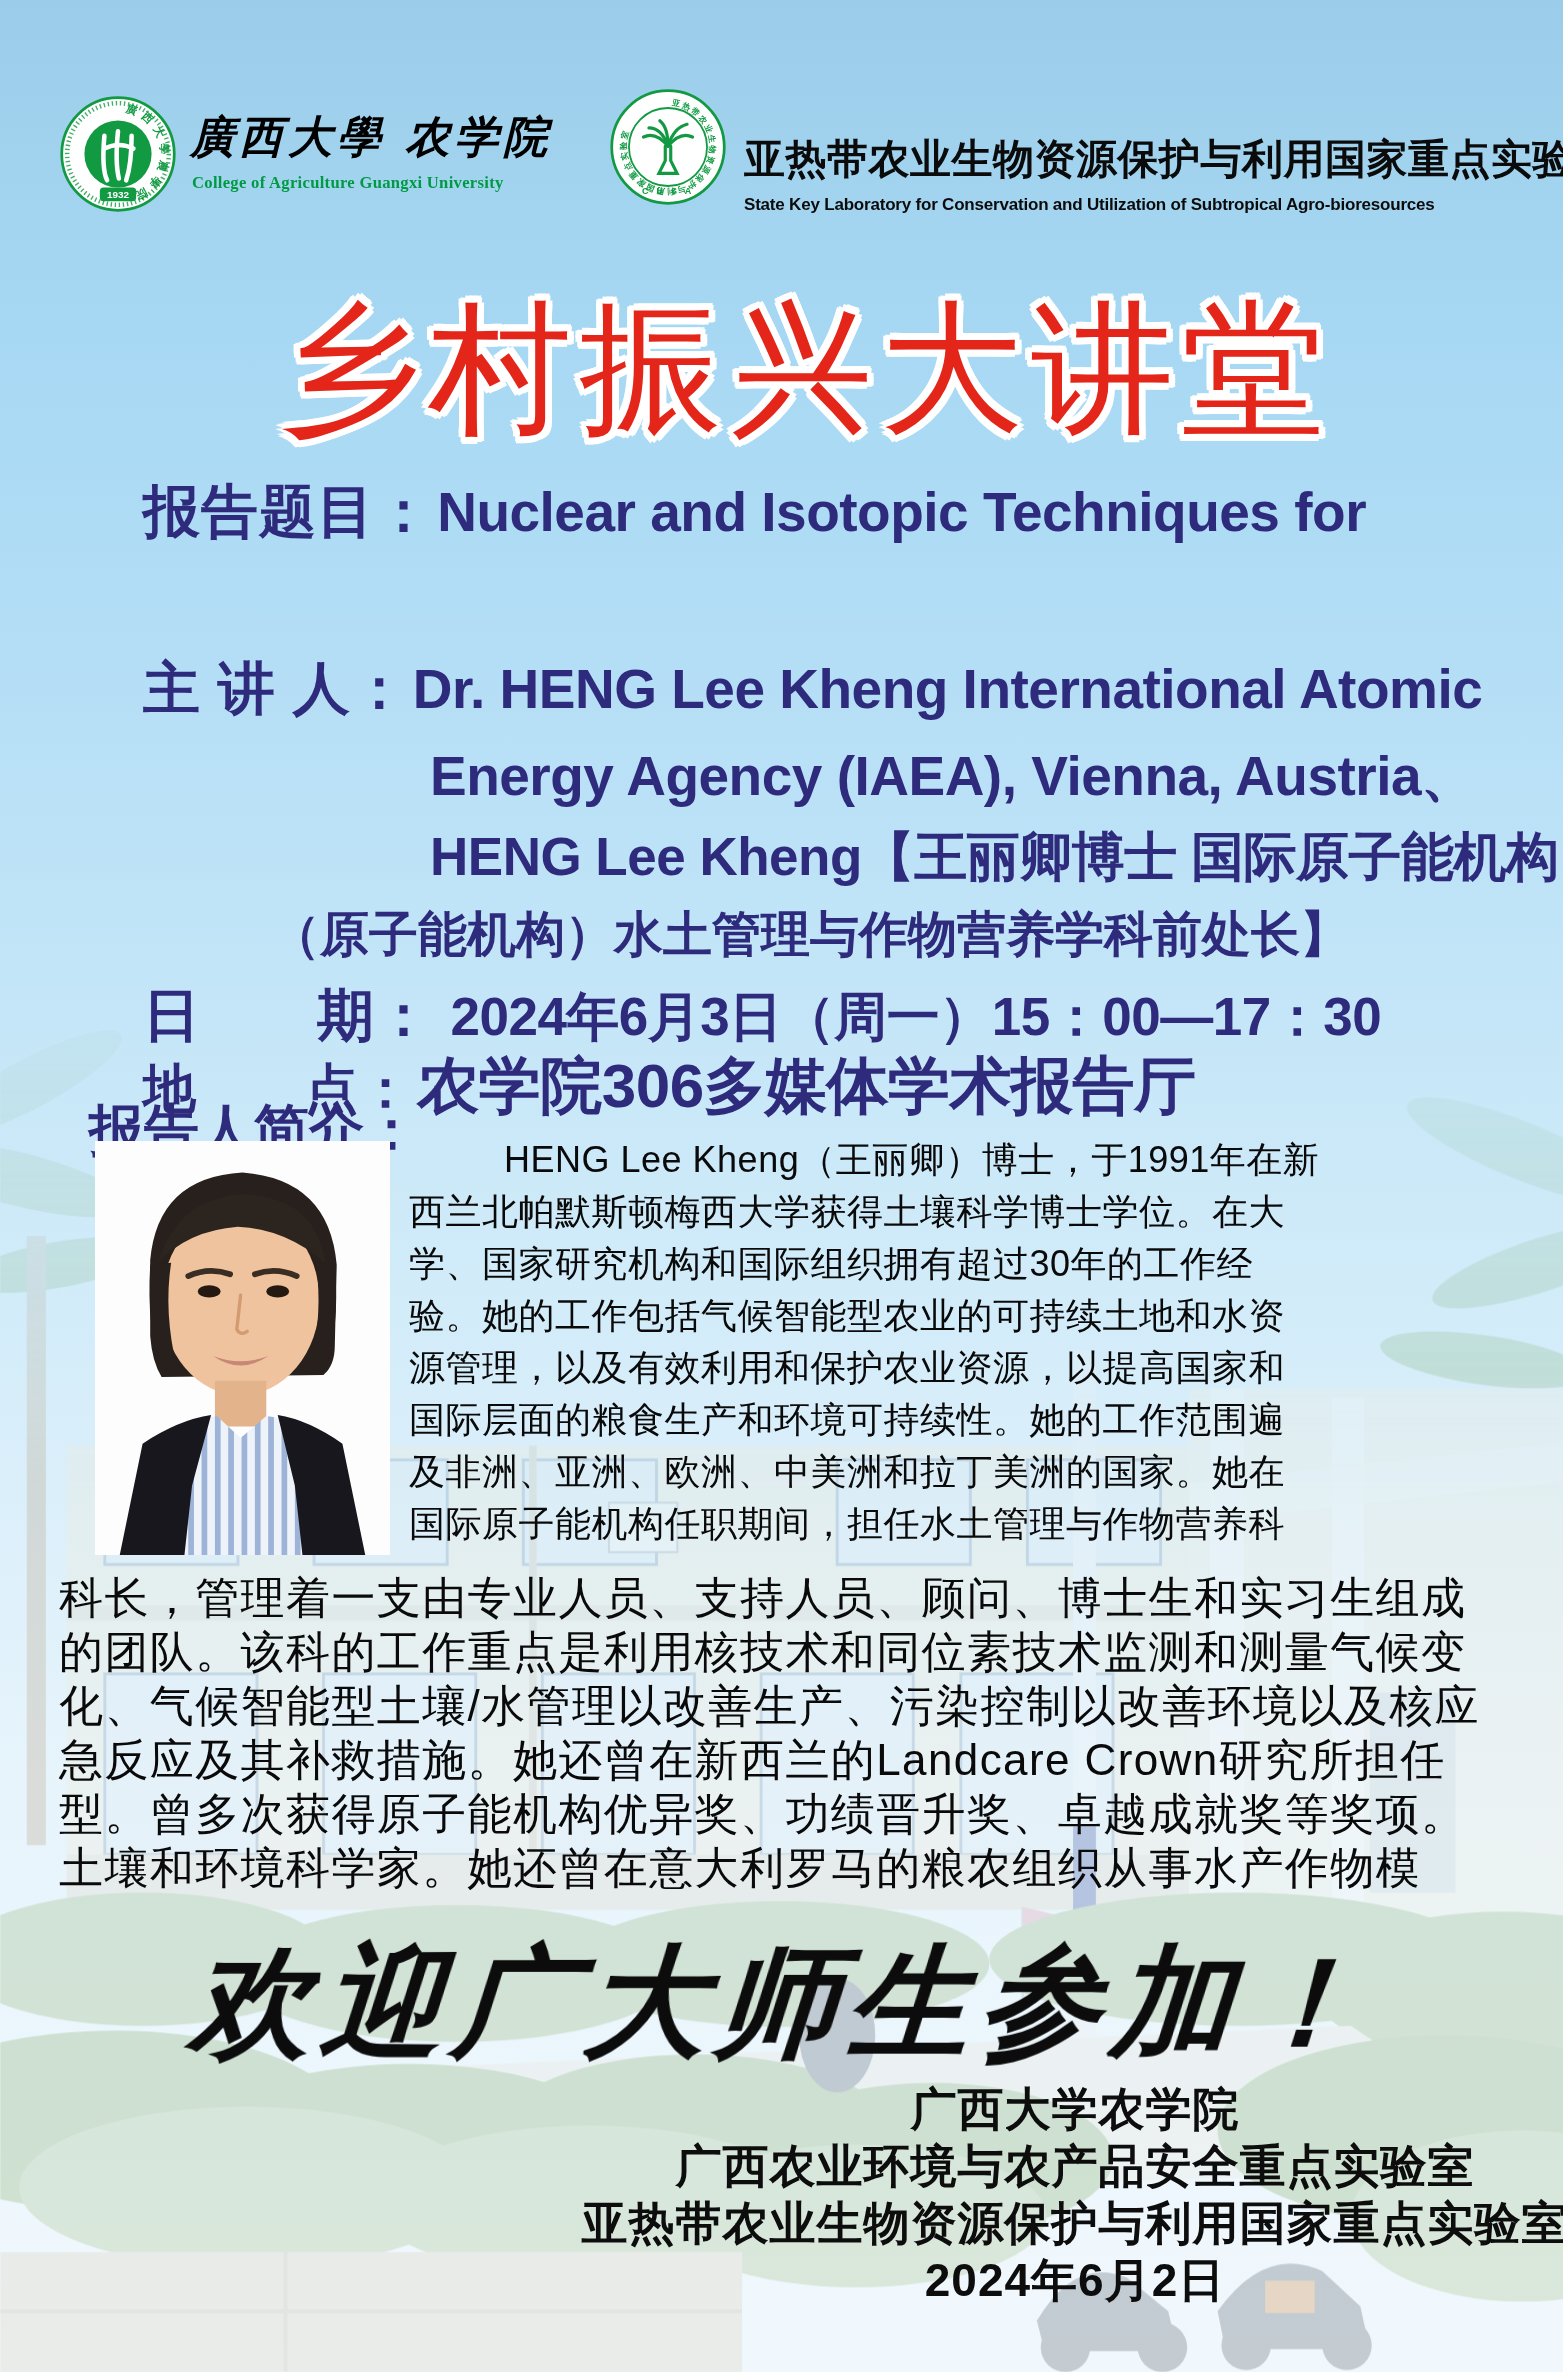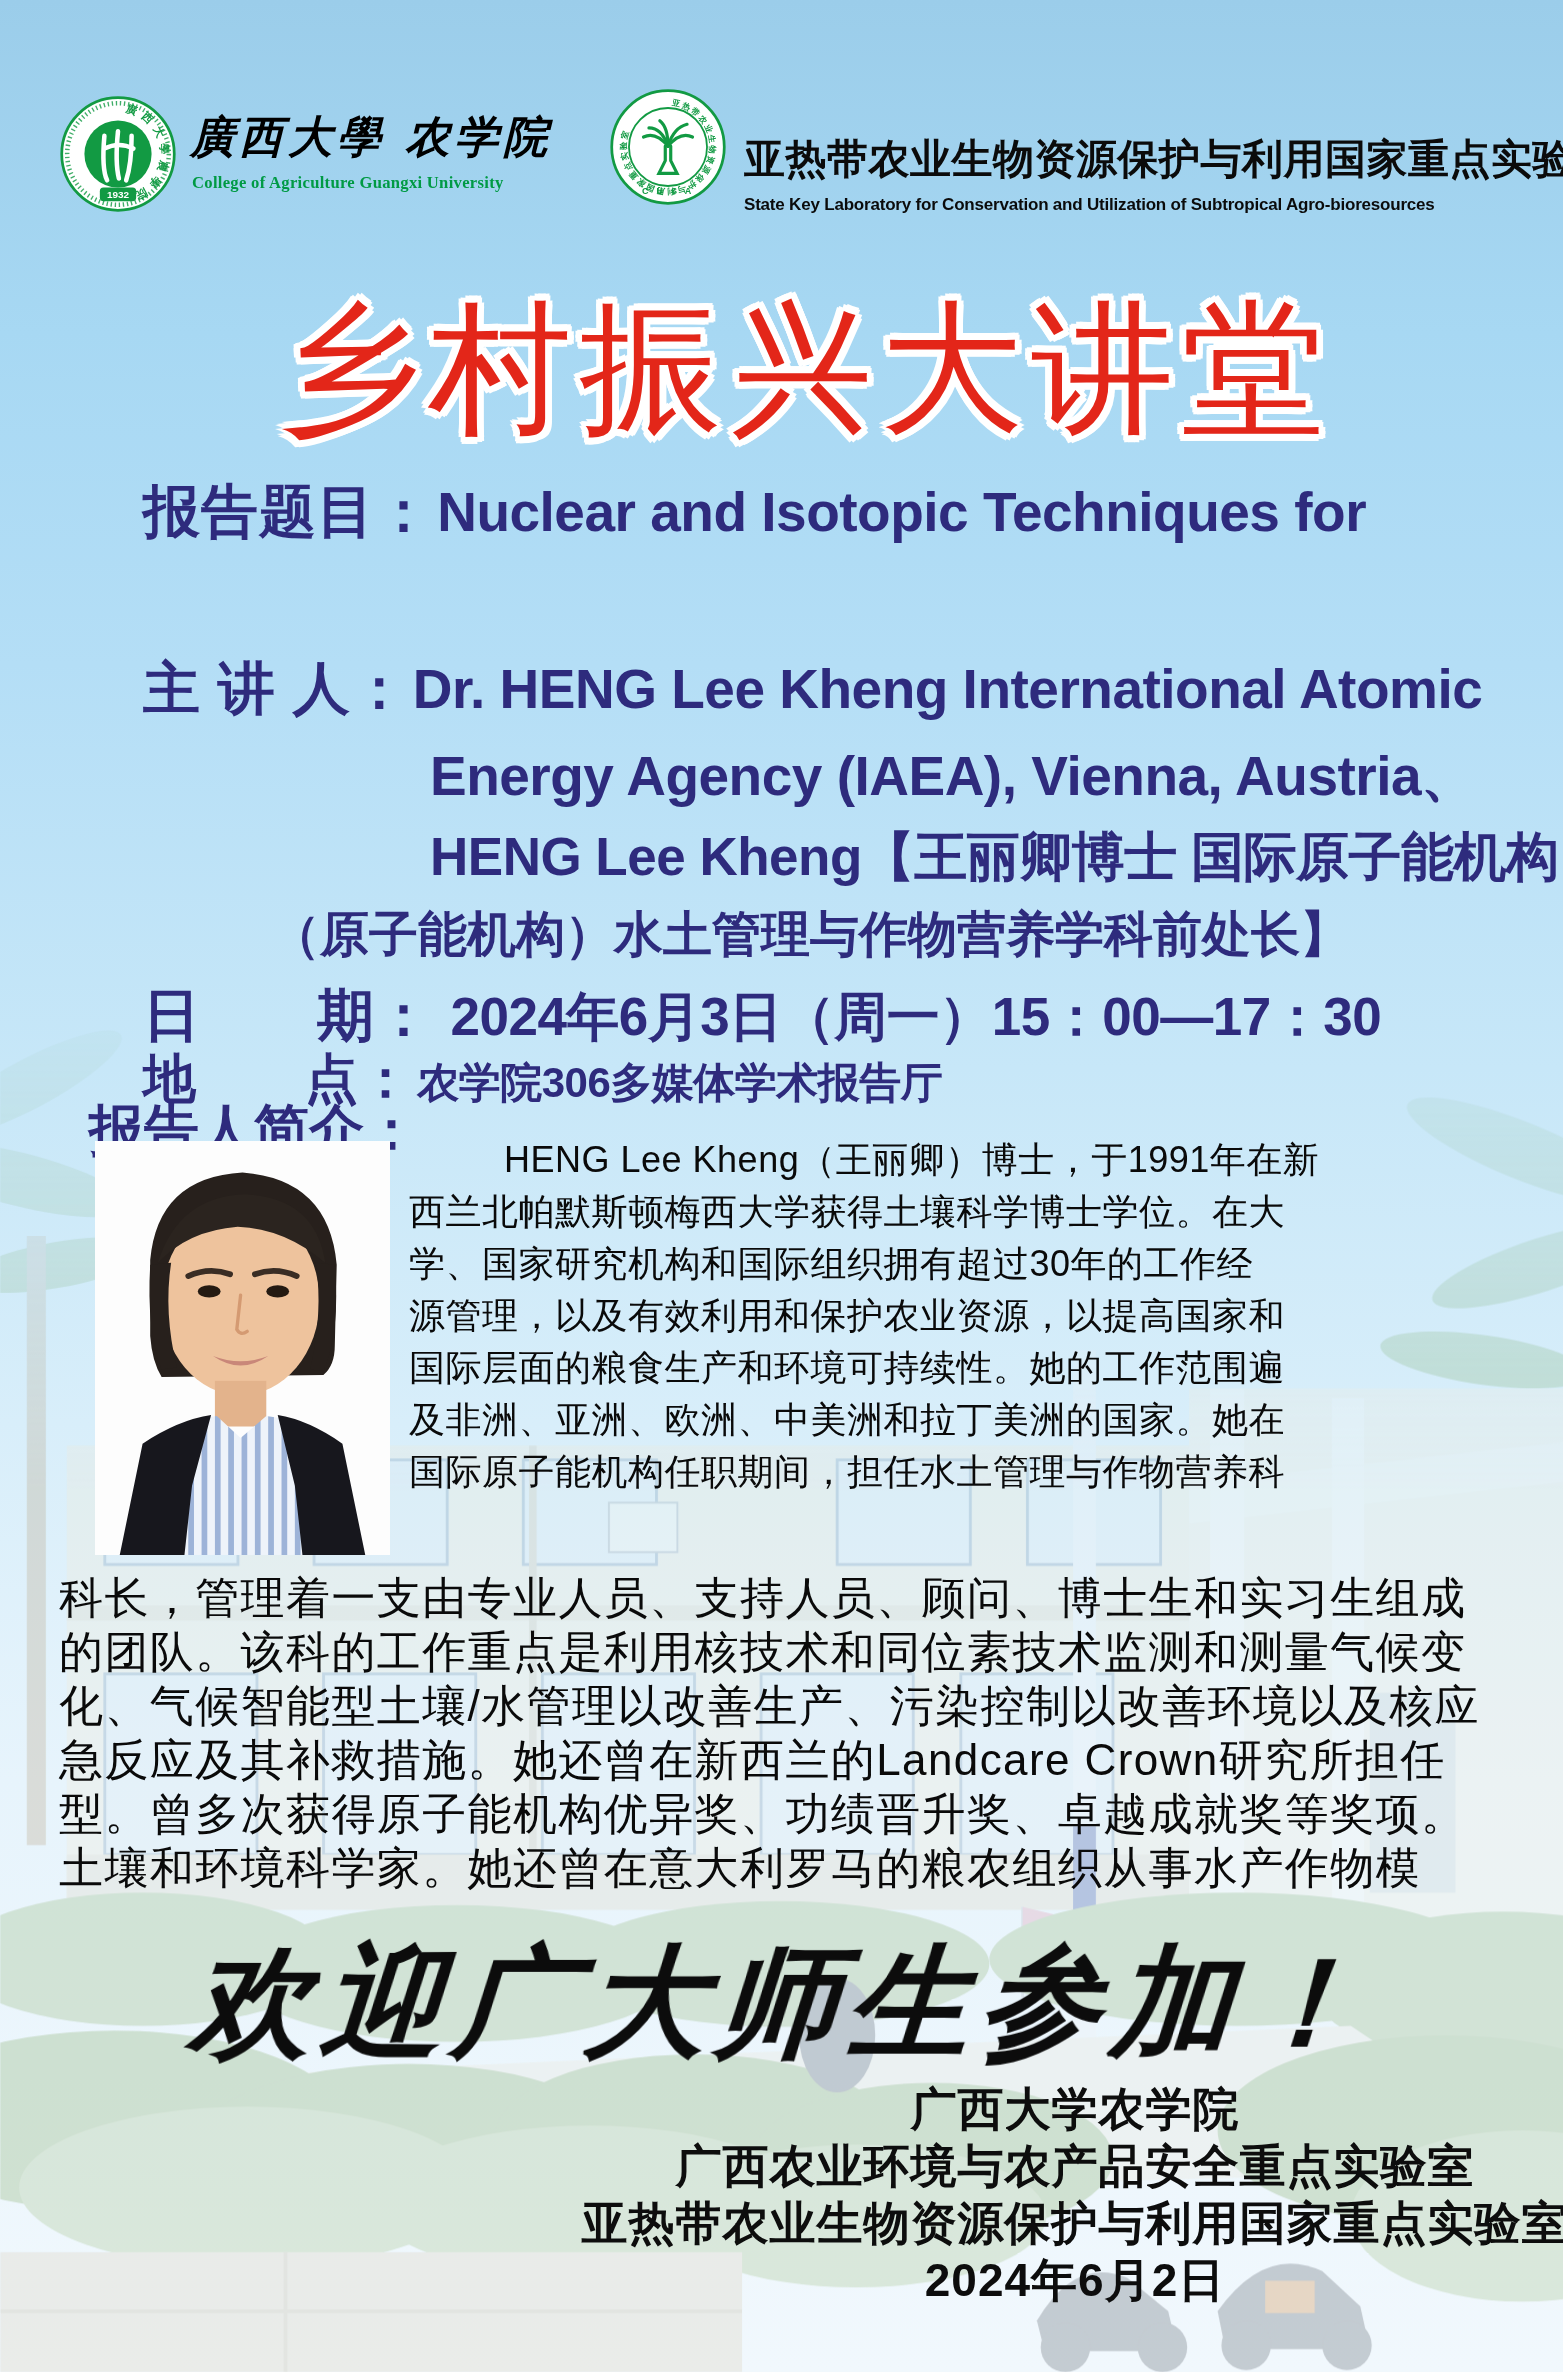--- a/index.html
+++ b/index.html
@@ -253,21 +253,21 @@
   <div class="dl" style="left:271px;top:902px;font-size:49px;">
     <span style="font-size:49px;">（原子能机构）水土管理与作物营养学科前处长】</span>
   </div>
 
   <div class="dl" style="left:143px;top:978px;">
     <span class="lab">日　　期：</span>
     <span class="val cnval" style="margin-left:13.3px;">2024年6月3日（周一）15：00—17：30</span>
   </div>
   <div class="dl" style="left:143px;top:1044px;">
     <span class="lab" style="font-size:53px;">地　　点：</span>
-    <span class="val" style="font-size:42px;">农学院306多媒体学术报告厅</span>
+    <span class="val" style="font-size:62px;">农学院306多媒体学术报告厅</span>
   </div>
 
   <div class="bio-head">报告人简介：</div>
 
   <div class="photo">
     <svg width="295" height="414" viewBox="0 0 310 435">
       <rect width="310" height="435" fill="#fdfdfd"></rect>
       <path d="M58,125 Q66,38 155,33 Q246,40 254,130 L252,215 Q252,236 240,246 L70,248 Q60,232 58,205 Z" fill="#27201c"></path>
       <ellipse cx="153" cy="168" rx="83" ry="99" fill="#eec39d"></ellipse>
       <path d="M66,128 Q88,58 158,56 Q232,60 242,128 Q200,92 150,90 Q98,94 66,128 Z" fill="#2b241f"></path>
@@ -283,20 +283,21 @@
       <path d="M58,435 L64,322 Q100,292 128,289 L153,312 L180,289 Q216,292 250,324 L254,435 Z" fill="url(#shirtStripes)"></path>
       <path d="M26,435 L50,318 Q88,293 122,288 L102,362 L94,435 Z" fill="#17171d"></path>
       <path d="M284,435 L260,318 Q224,293 192,288 L210,362 L218,435 Z" fill="#17171d"></path>
     </svg>
   </div>
 
   <div class="bio-col">
     <div class="bl first">HENG Lee Kheng（王丽卿）博士，于1991年在新</div>
     <div class="bl">西兰北帕默斯顿梅西大学获得土壤科学博士学位。在大</div>
     <div class="bl">学、国家研究机构和国际组织拥有超过30年的工作经</div>
+    <div class="bl">验。她的工作包括气候智能型农业的可持续土地和水资</div>
     <div class="bl">源管理，以及有效利用和保护农业资源，以提高国家和</div>
     <div class="bl">国际层面的粮食生产和环境可持续性。她的工作范围遍</div>
     <div class="bl">及非洲、亚洲、欧洲、中美洲和拉丁美洲的国家。她在</div>
     <div class="bl">国际原子能机构任职期间，担任水土管理与作物营养科</div>
   </div>
 
   <div class="bio-full">
     <div class="bl">科长，管理着一支由专业人员、支持人员、顾问、博士生和实习生组成</div>
     <div class="bl">的团队。该科的工作重点是利用核技术和同位素技术监测和测量气候变</div>
     <div class="bl">化、气候智能型土壤/水管理以改善生产、污染控制以改善环境以及核应</div>

